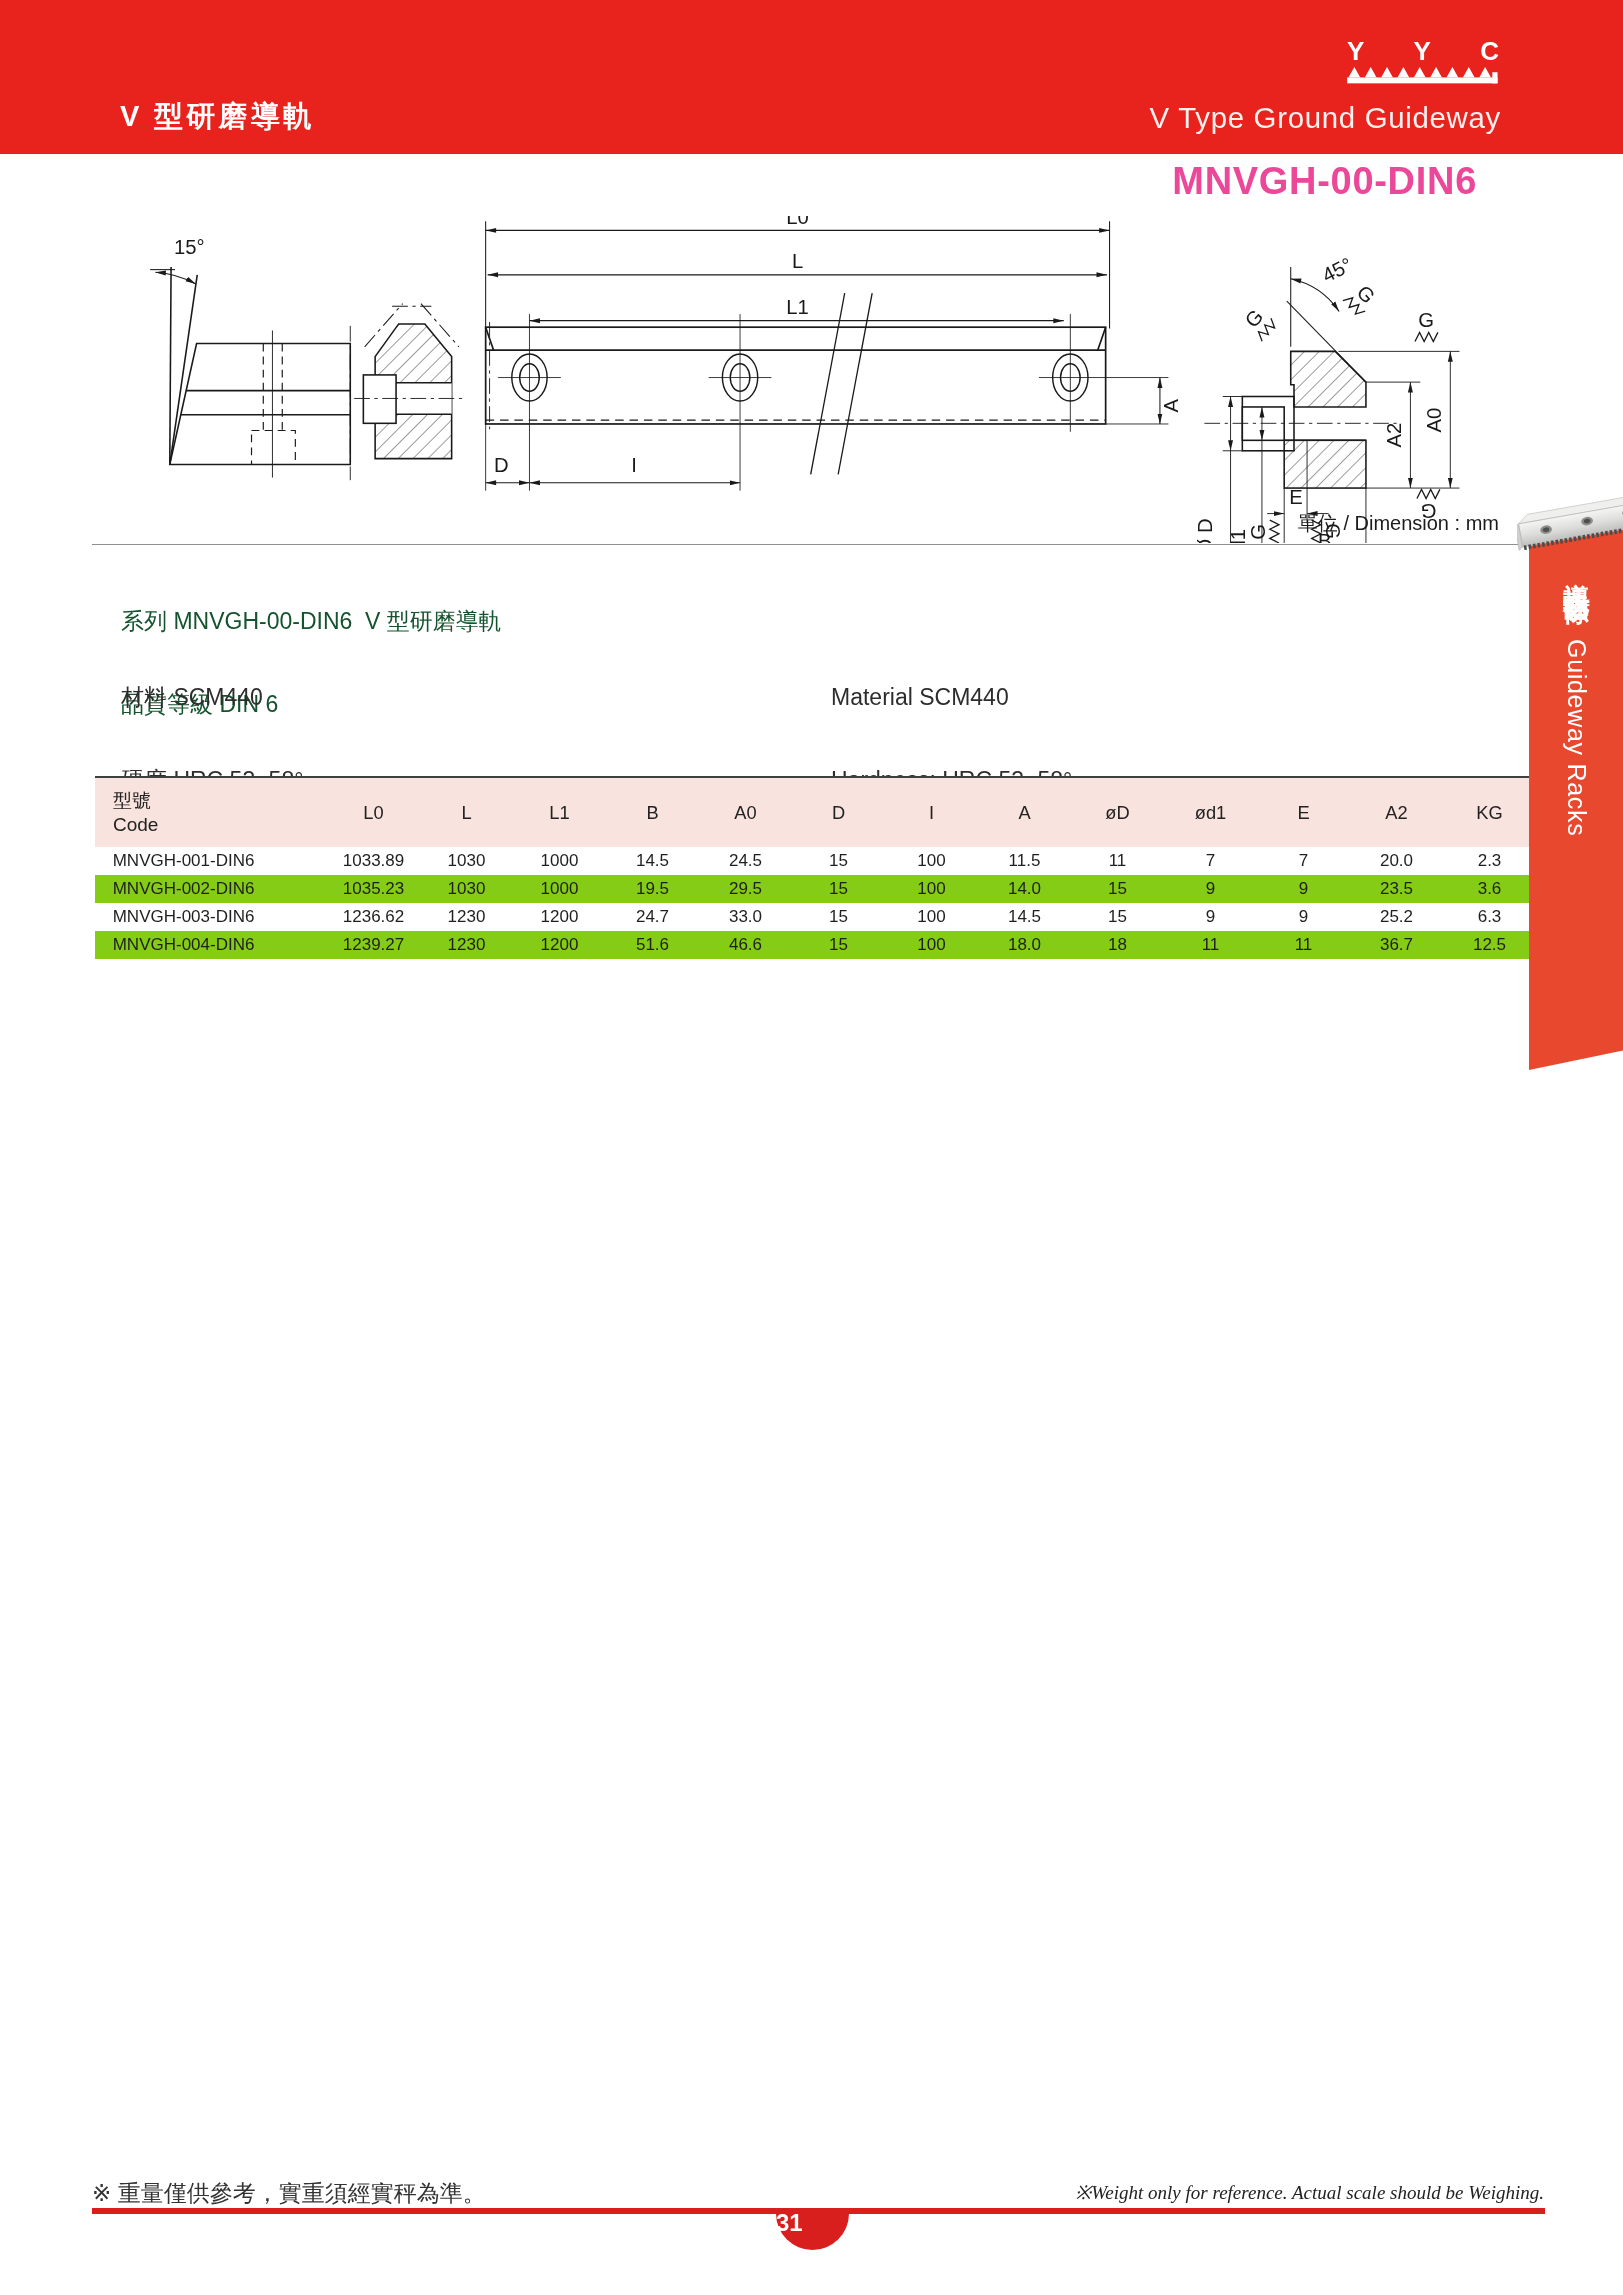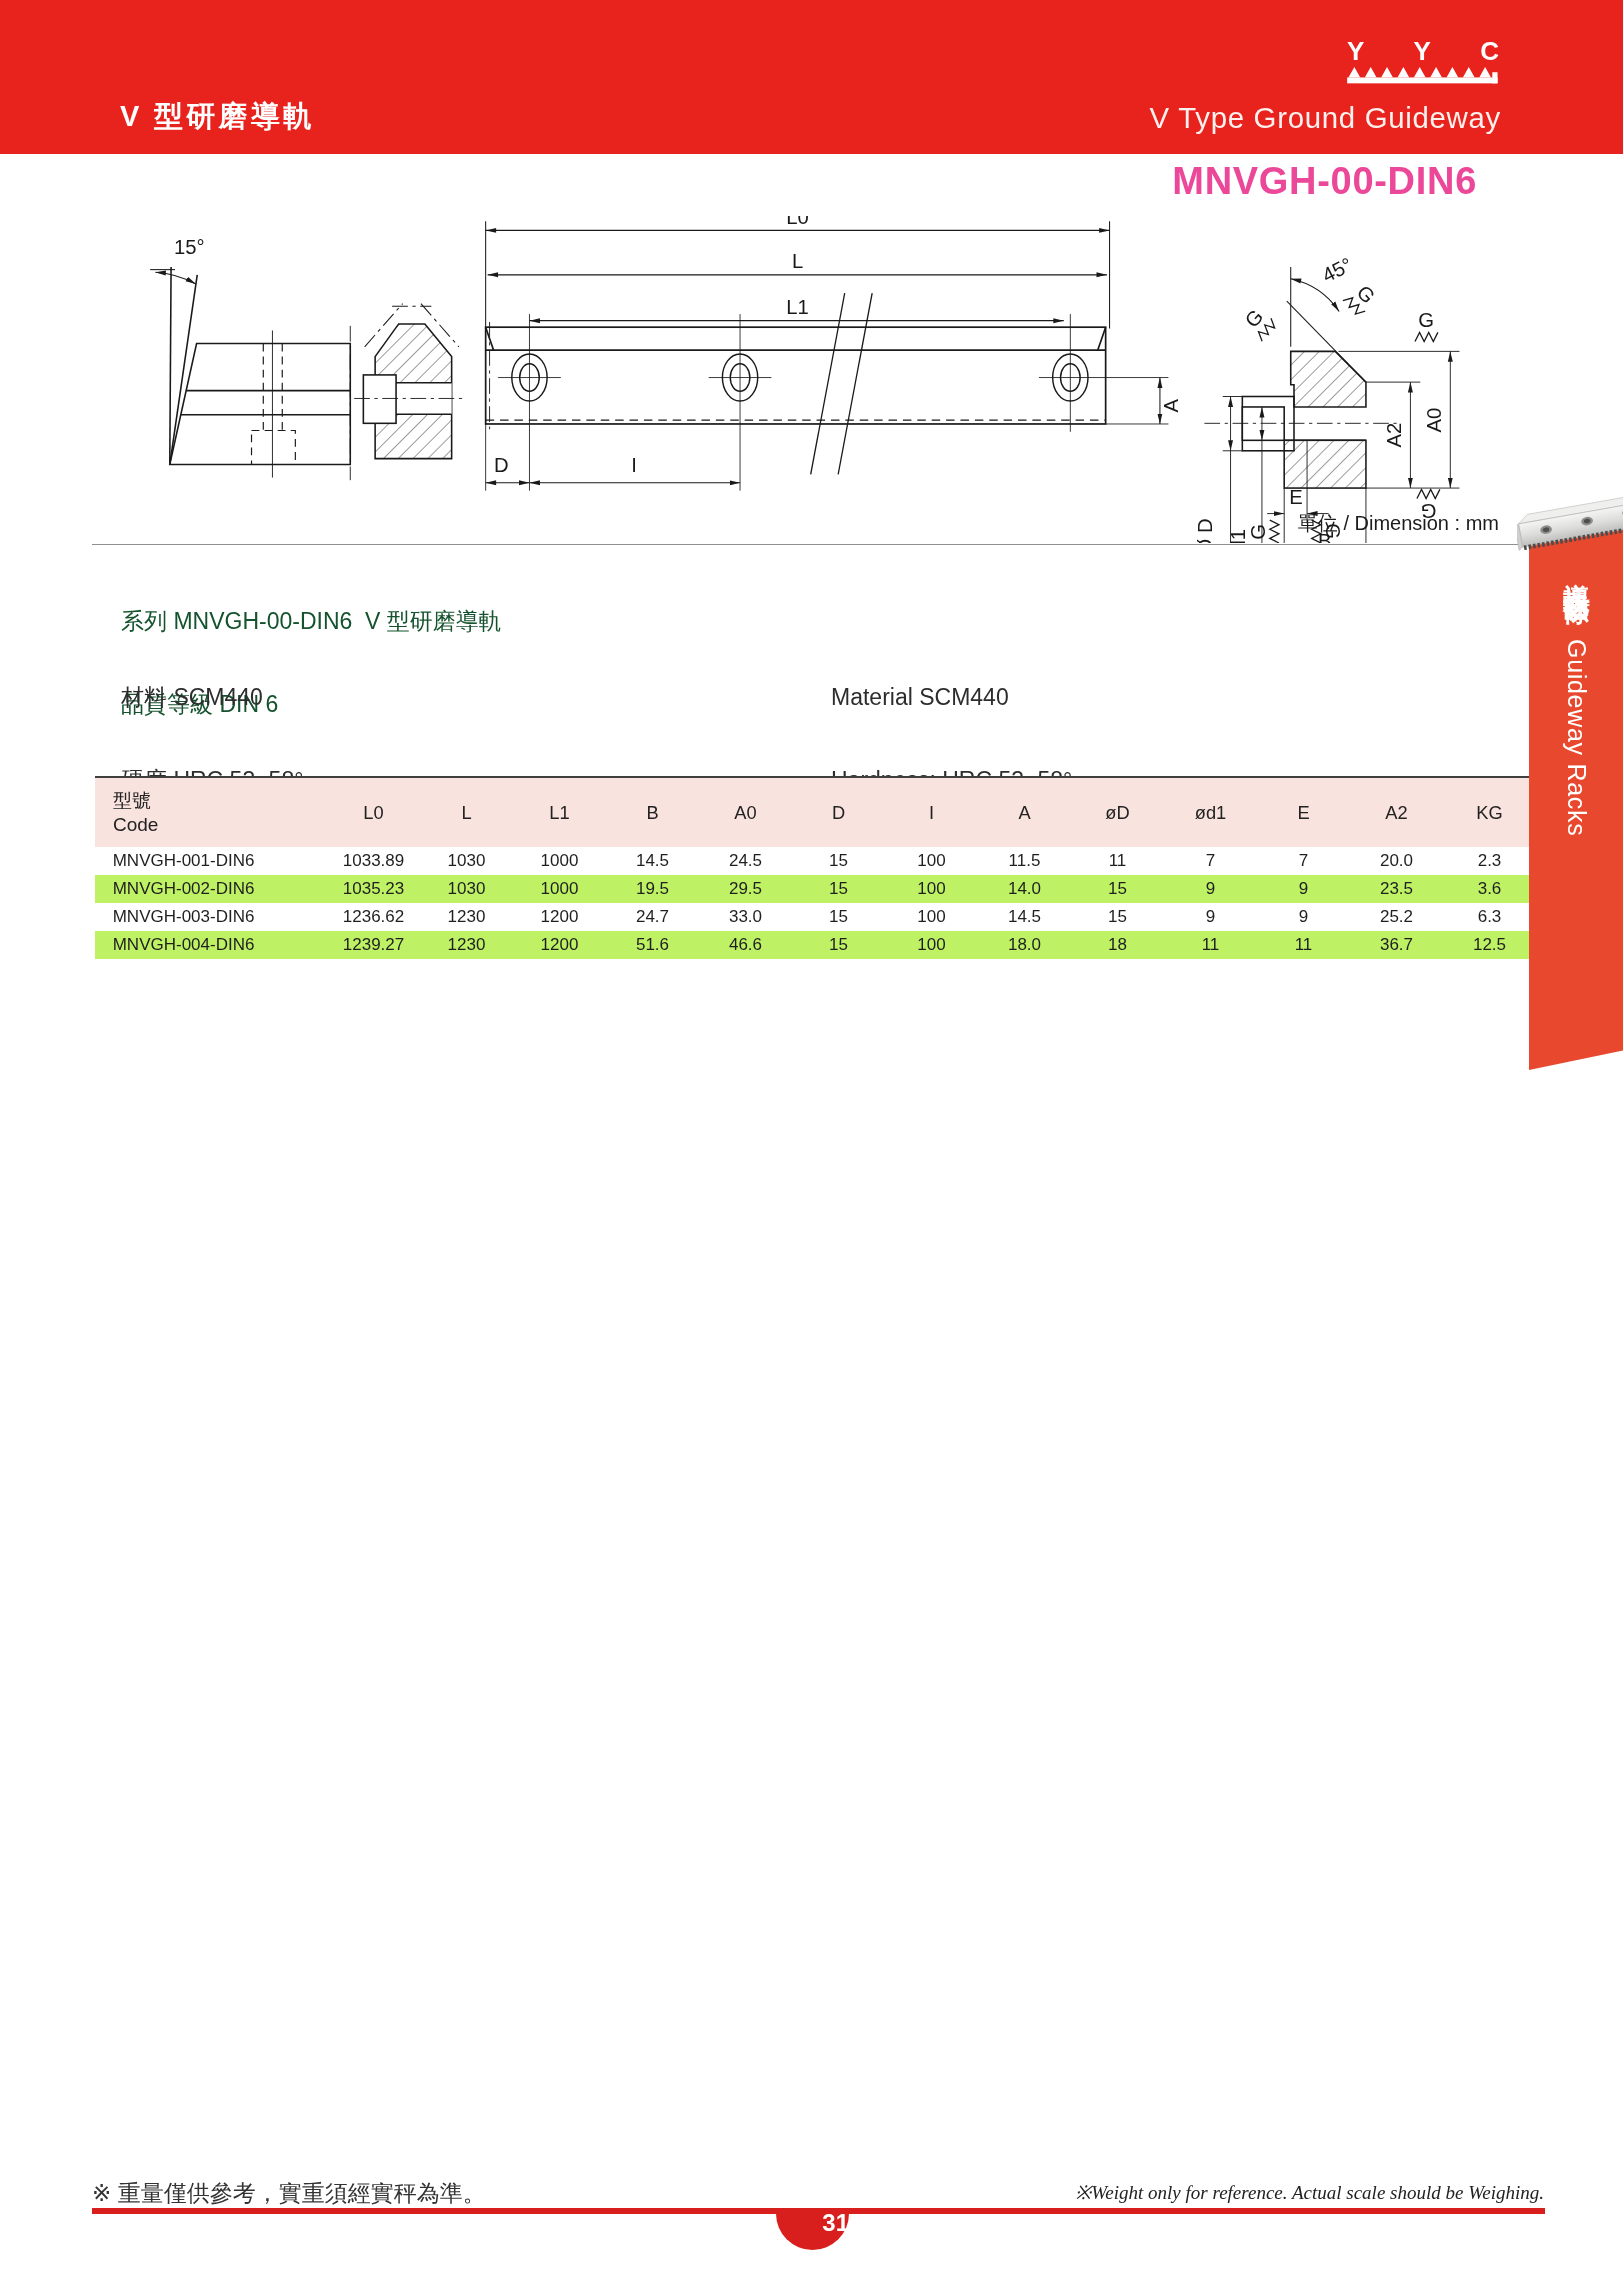--- a/index.html
+++ b/index.html
@@ -31,41 +31,41 @@
   .spec-top{top:553px;}
   .spec-bot{top:629px;}
 
   
   .tbl{left:95px;top:776px;width:1440px;}
   .tbl-border{height:2px;background:#3f3f3f;width:1440px;}
   .hdr{display:grid;grid-template-columns:232px repeat(13,93px);height:69px;background:#f9e3de;align-items:center;}
   .hdr .codehead{padding-left:18px;font-size:19px;line-height:24px;color:#222;}
   .th{font-size:18.3px;color:#222;text-align:center;}
   .tr{display:grid;grid-template-columns:232px repeat(13,93px);height:28px;align-items:center;background:#fff;}
-  .tr.alt{background:#bef264;}
+  .tr.alt{background:#84cc16;}
   .td{font-size:17px;color:#1f1f1f;}
   .td.code{padding-left:17.7px;}
   .td.num{text-align:center;}
 
   
   .tab{left:1529px;top:520px;width:95px;height:550px;background:#e8492e;
        clip-path:polygon(0 0,100% 0,100% calc(100% - 19.6px),0 100%);}
   .tab-zh{position:absolute;top:41px;left:50%;transform:translateX(-50%);
           writing-mode:vertical-rl;font-size:27px;letter-spacing:5.2px;color:#fff;font-weight:600;}
   .tab-en{position:absolute;top:119px;left:50%;transform:translateX(-50%);
           writing-mode:vertical-rl;text-orientation:mixed;font-size:25px;color:#fff;font-weight:400;letter-spacing:0.7px;}
   .tab-img{left:1517px;top:492px;}
 
   
   .foot-zh{left:92px;top:2178px;font-size:23px;color:#333;}
   .foot-en{right:79px;top:2179px;font-size:19px;color:#222;font-family:"Liberation Serif","DejaVu Serif",serif;font-style:italic;}
   .foot-bar{left:92px;top:2208px;width:1453px;height:5.9px;background:#d81f1e;}
   .page-badge{left:776px;top:2208px;width:73px;height:42px;background:#d81f1e;
               border-radius:0 0 37px 37px;color:#fff;font-size:24px;font-weight:600;
-              display:flex;align-items:flex-start;justify-content:flex-end;padding-top:1.3px;box-sizing:border-box;}
+              display:flex;align-items:flex-start;justify-content:flex-start;padding-top:1.3px;box-sizing:border-box;}
 
   
   svg text{font-family:"Liberation Sans","DejaVu Sans",sans-serif;fill:#1a1a1a;}
   .dl{font-size:31px;}
 </style>
 </head>
 <body>
 
 <div id="page">
 

